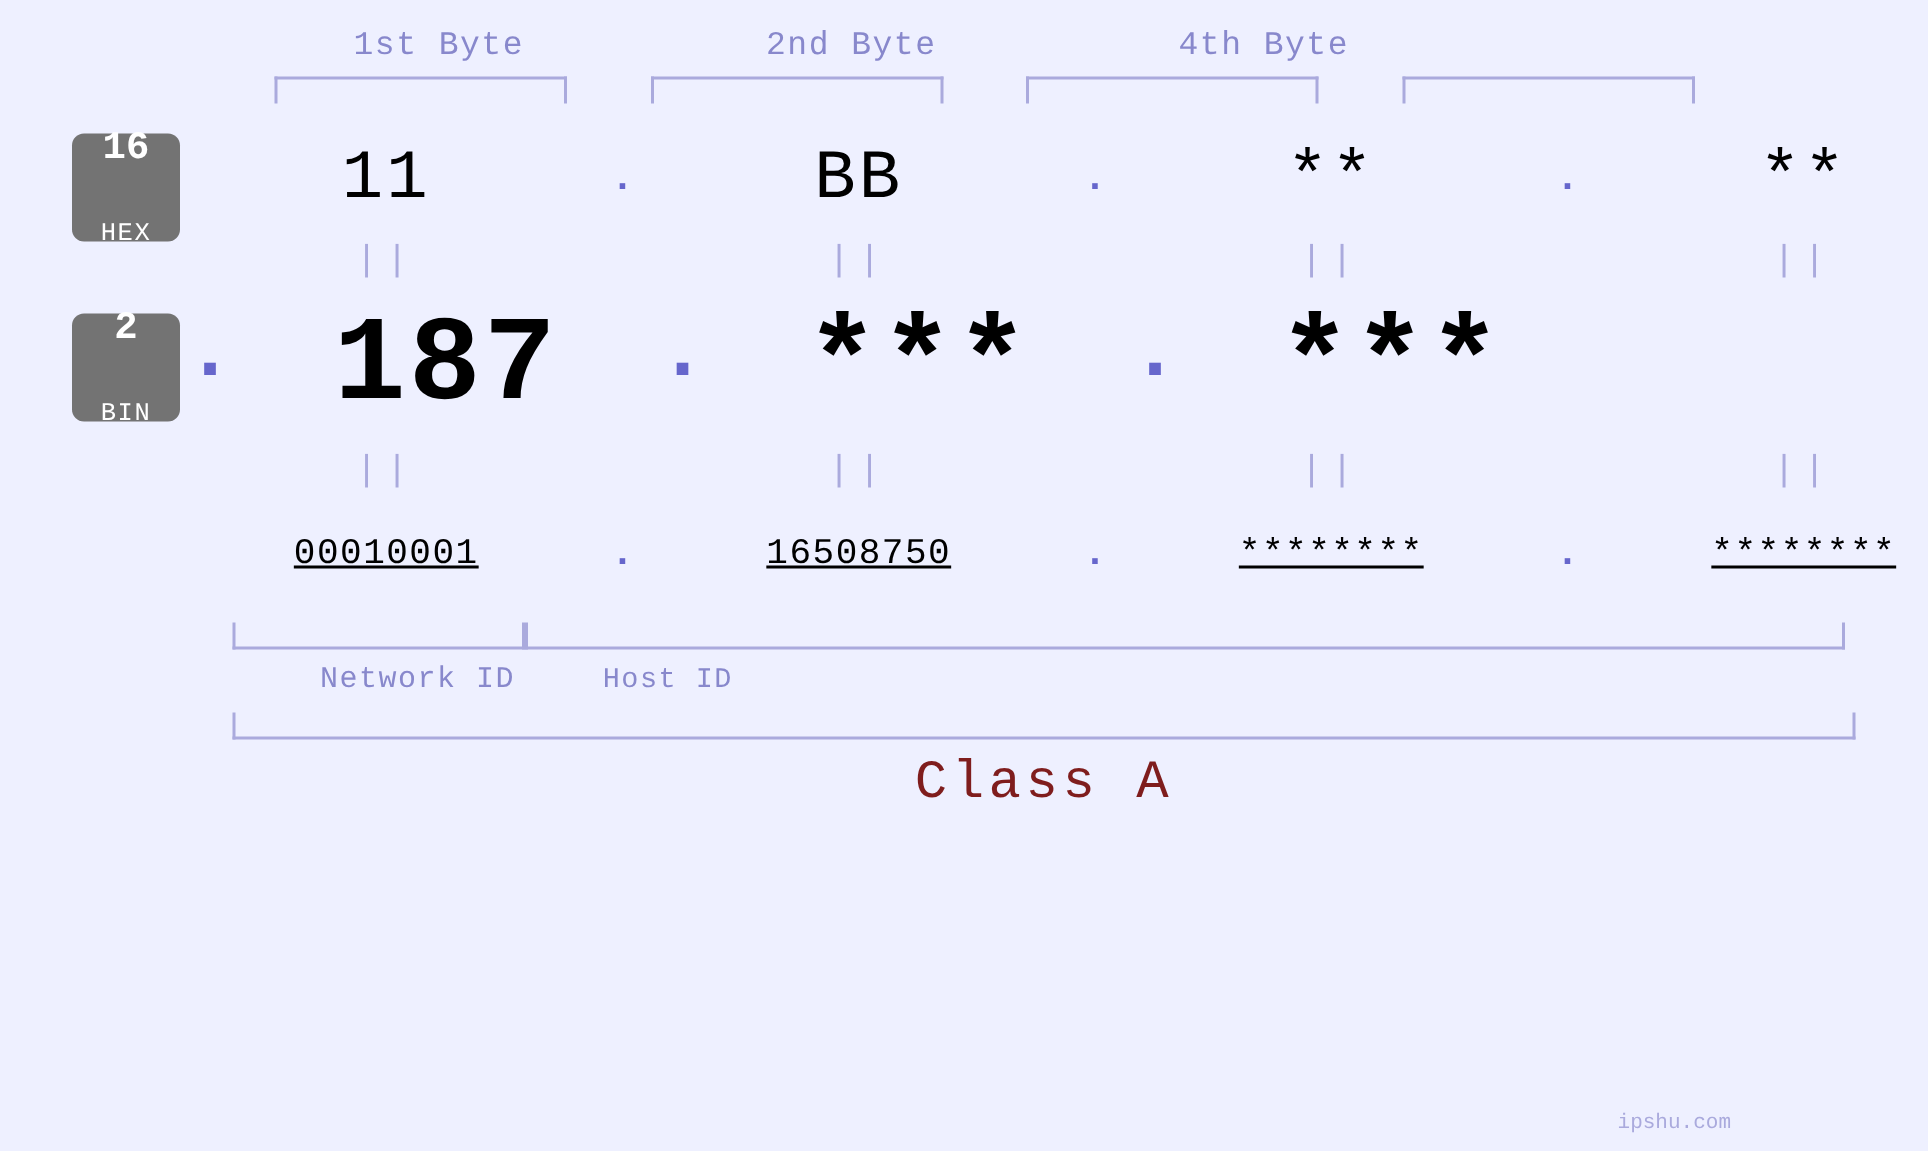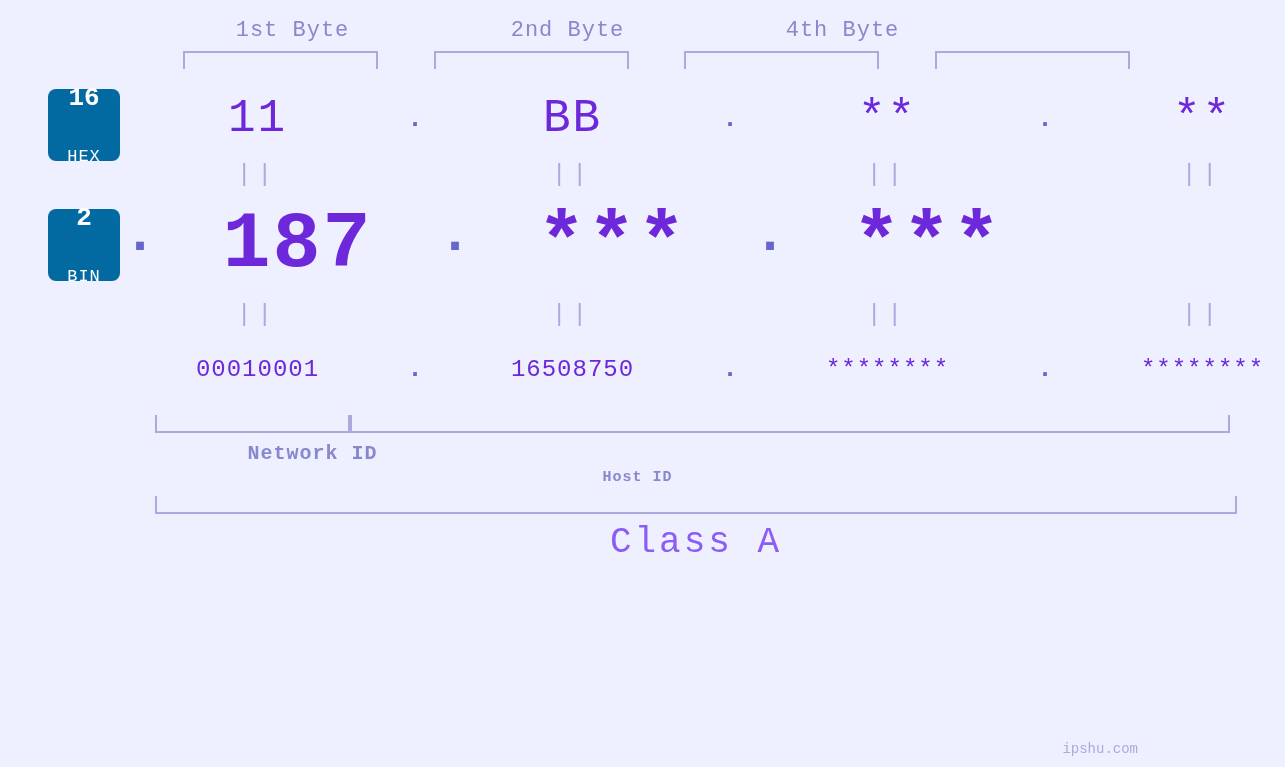--- a/index.html
+++ b/index.html
@@ -73,21 +73,21 @@
       flex-direction: column;
       align-items: flex-start;
       margin-left: 48px;
       margin-top: 10px;
       gap: 48px;
     }
 
     .badge {
       width: 72px;
       height: 72px;
-      background-color: #0369a1;
+      background-color: #737373;
       border-radius: 8px;
       display: flex;
       flex-direction: column;
       align-items: center;
       justify-content: center;
       color: white;
     }
 
     .badge-num {
       font-size: 26px;
@@ -118,38 +118,39 @@
 
     .value-cell {
       width: 275px;
       display: flex;
       align-items: center;
       justify-content: center;
       position: relative;
     }
 
     .value-text {
-      color: #6d28d9;
+      color: #000000;
       text-align: center;
     }
 
     .hex-value {
       font-size: 46px;
       letter-spacing: 2px;
     }
 
     .dec-value {
       font-size: 80px;
       font-weight: bold;
       letter-spacing: 2px;
     }
 
     .bin-value {
       font-size: 24px;
       letter-spacing: 1px;
+      text-decoration: underline;
     }
 
     
     .equals-row {
       display: flex;
       flex-direction: row;
       height: 30px;
       align-items: center;
     }
 
@@ -172,29 +173,28 @@
     .net-bracket {
       width: 195px;
       height: 18px;
       border-bottom: 2px solid #aaaadd;
       border-left: 2px solid #aaaadd;
       border-right: 2px solid #aaaadd;
     }
 
     .id-labels {
       display: flex;
-      flex-direction: column;
+      flex-direction: row;
       margin-top: 5px;
-      font-weight: bold;
     }
 
     .watermark {
       position: absolute;
       bottom: 10px;
-      right: 20px;
+      right: 4px;
       color: #aaaadd;
       font-size: 14px;
     }
 
     .sep-dot {
       color: #6666cc;
       font-weight: bold;
       margin: 0 2px;
     }
   </style>
@@ -338,24 +338,24 @@
         <div class="net-bracket"></div>
       </div>
 
       <div style="width:965px;display:flex;align-items:center;justify-content:center;">
         <div style="width:880px;height:18px;border-bottom:2px solid #aaaadd;border-left:2px solid #aaaadd;border-right:2px solid #aaaadd;"></div>
       </div>
     </div>
 
     <div class="id-labels">
       <div style="width:315px;text-align:center;color:#8888cc;font-size:20px;letter-spacing:1px;margin-top:4px;">Network ID</div>
-      <div style="width:965px;text-align:center;color:#8888cc;font-size:15px;letter-spacing:1px;margin-top:4px;">Host ID</div>
+      <div style="width:965px;text-align:left;color:#8888cc;font-size:19px;letter-spacing:1px;margin-top:4px;">Host ID</div>
     </div>
   </div>
 
   <div style="margin-left:155px;margin-top:10px;">
     <div style="width:1082px;height:18px;border-bottom:2px solid #aaaadd;border-left:2px solid #aaaadd;border-right:2px solid #aaaadd;"></div>
-    <div style="text-align:center;color:#8b5cf6;font-size:36px;letter-spacing:3px;margin-top:8px;width:1082px;">Class A</div>
+    <div style="text-align:center;color:#7f1d1d;font-size:36px;letter-spacing:3px;margin-top:8px;width:1082px;">Class A</div>
   </div>
 
   <div class="watermark">ipshu.com</div>
 
 </div>
 
 </body></html>

